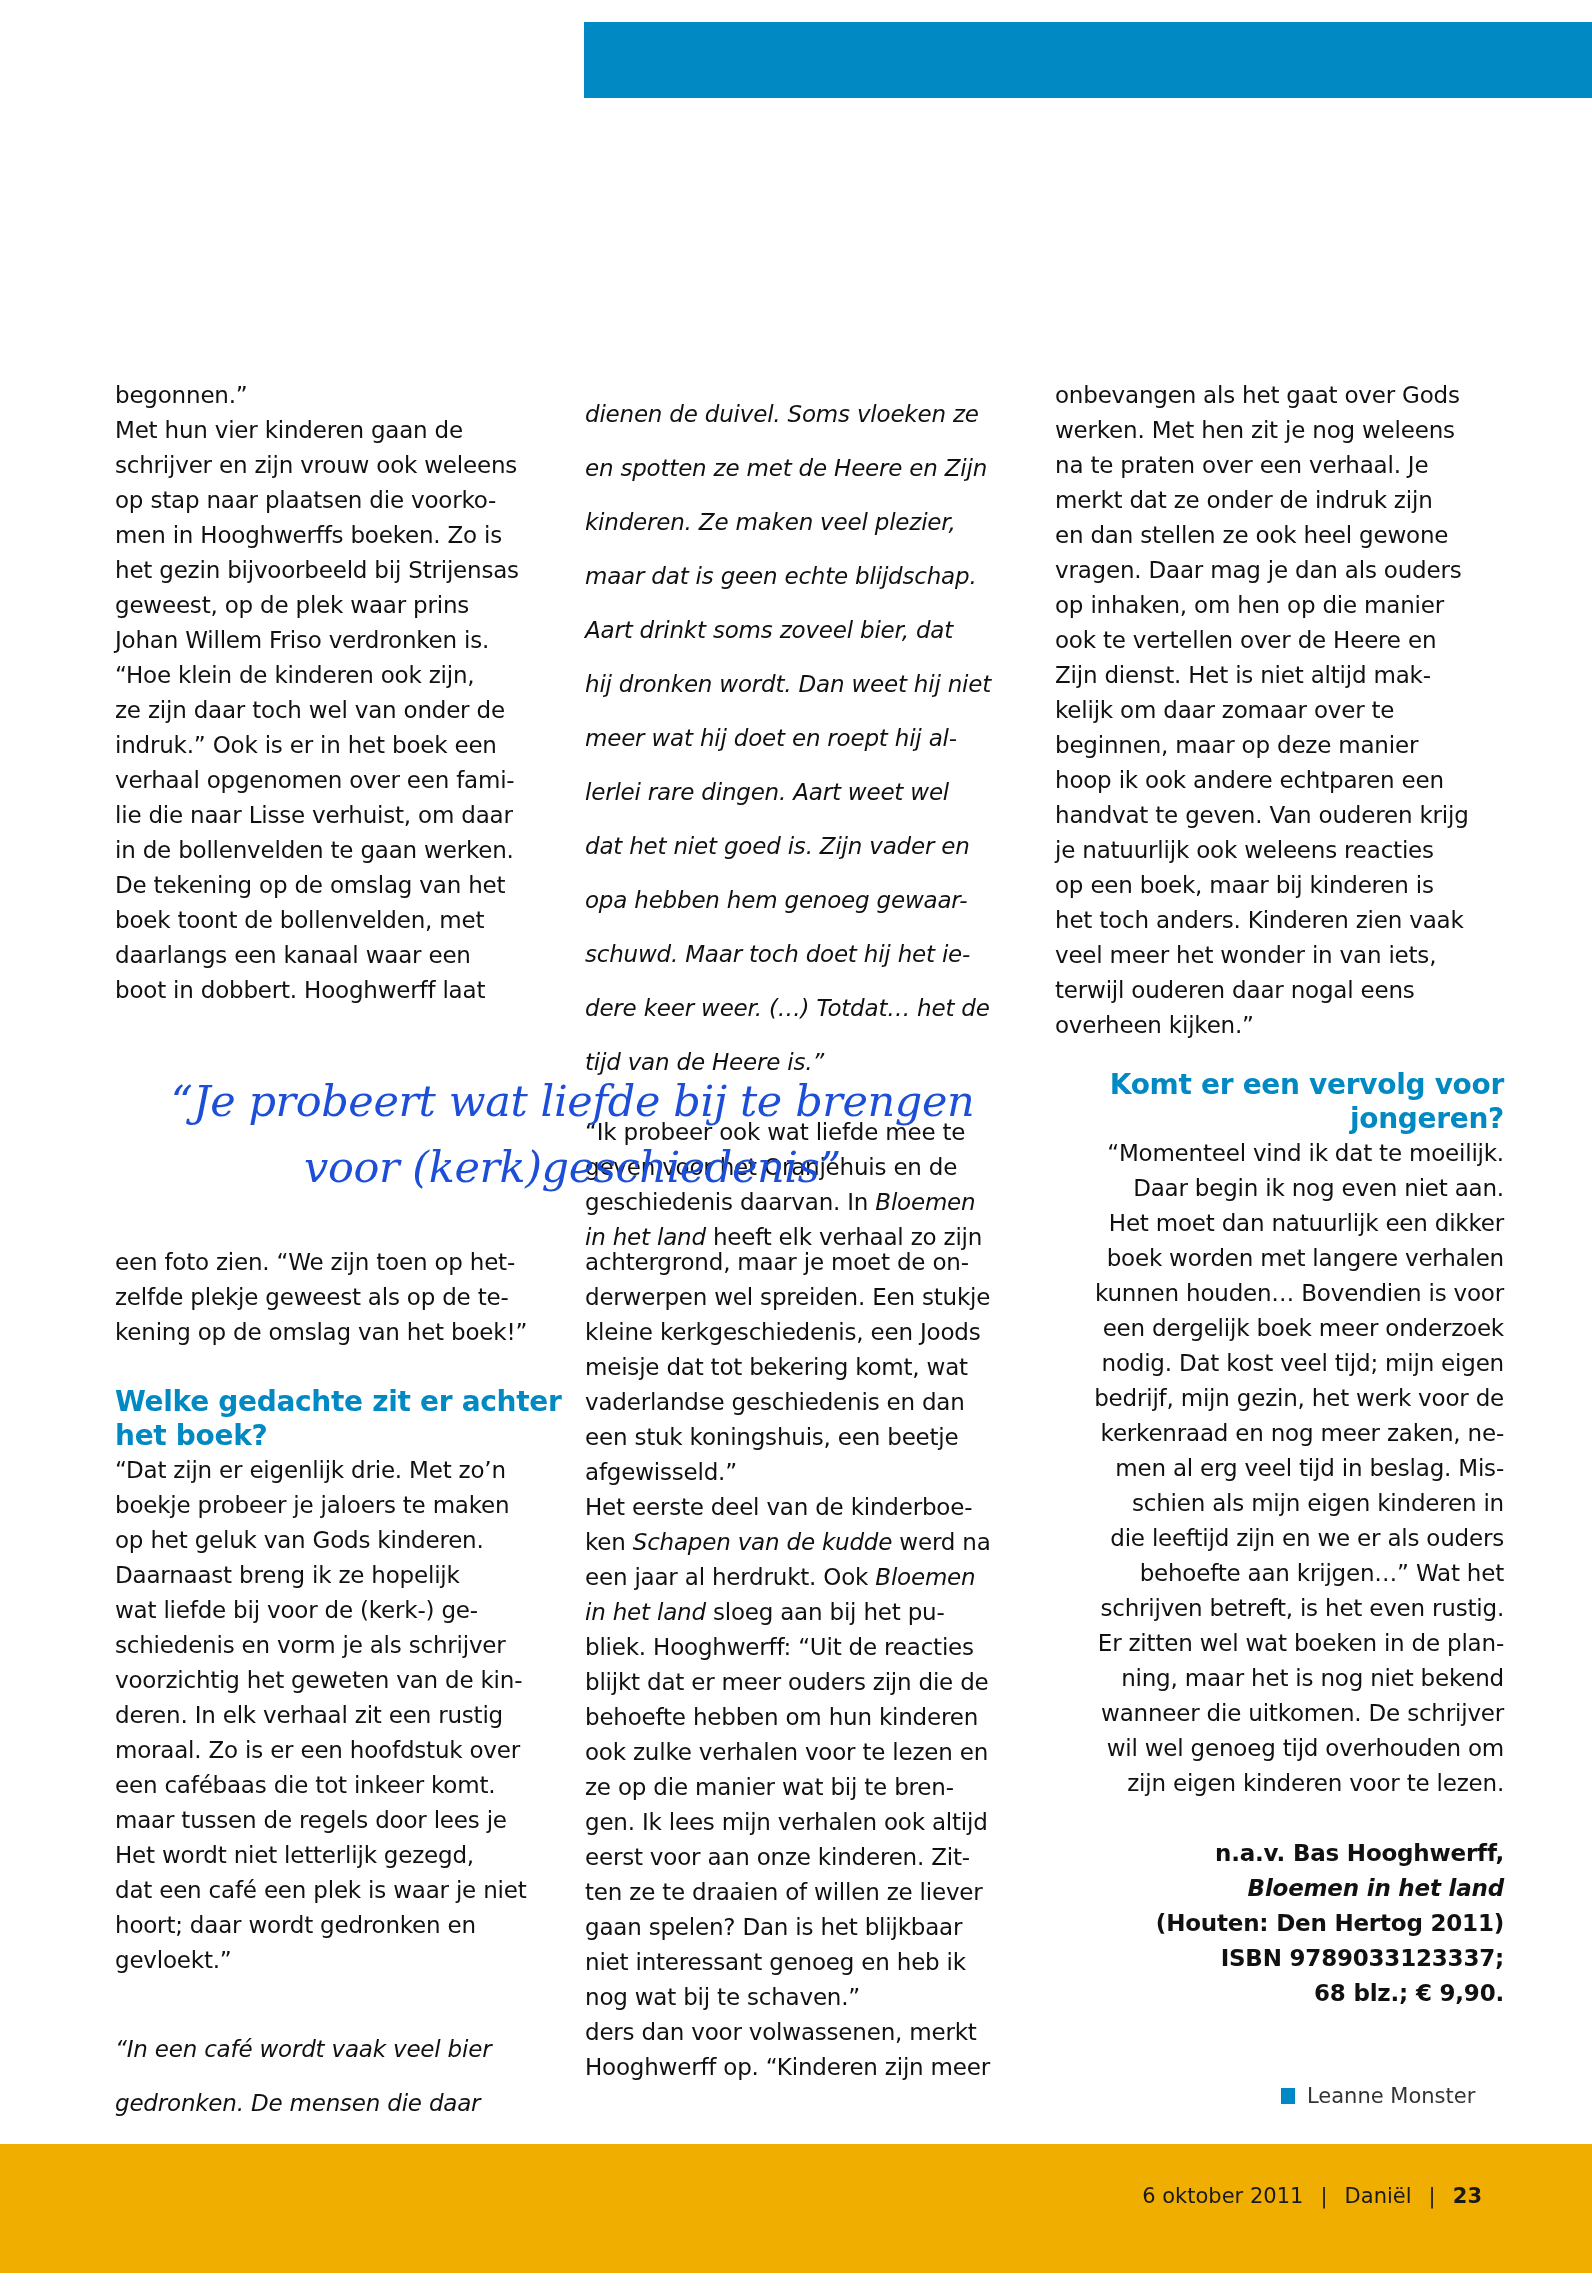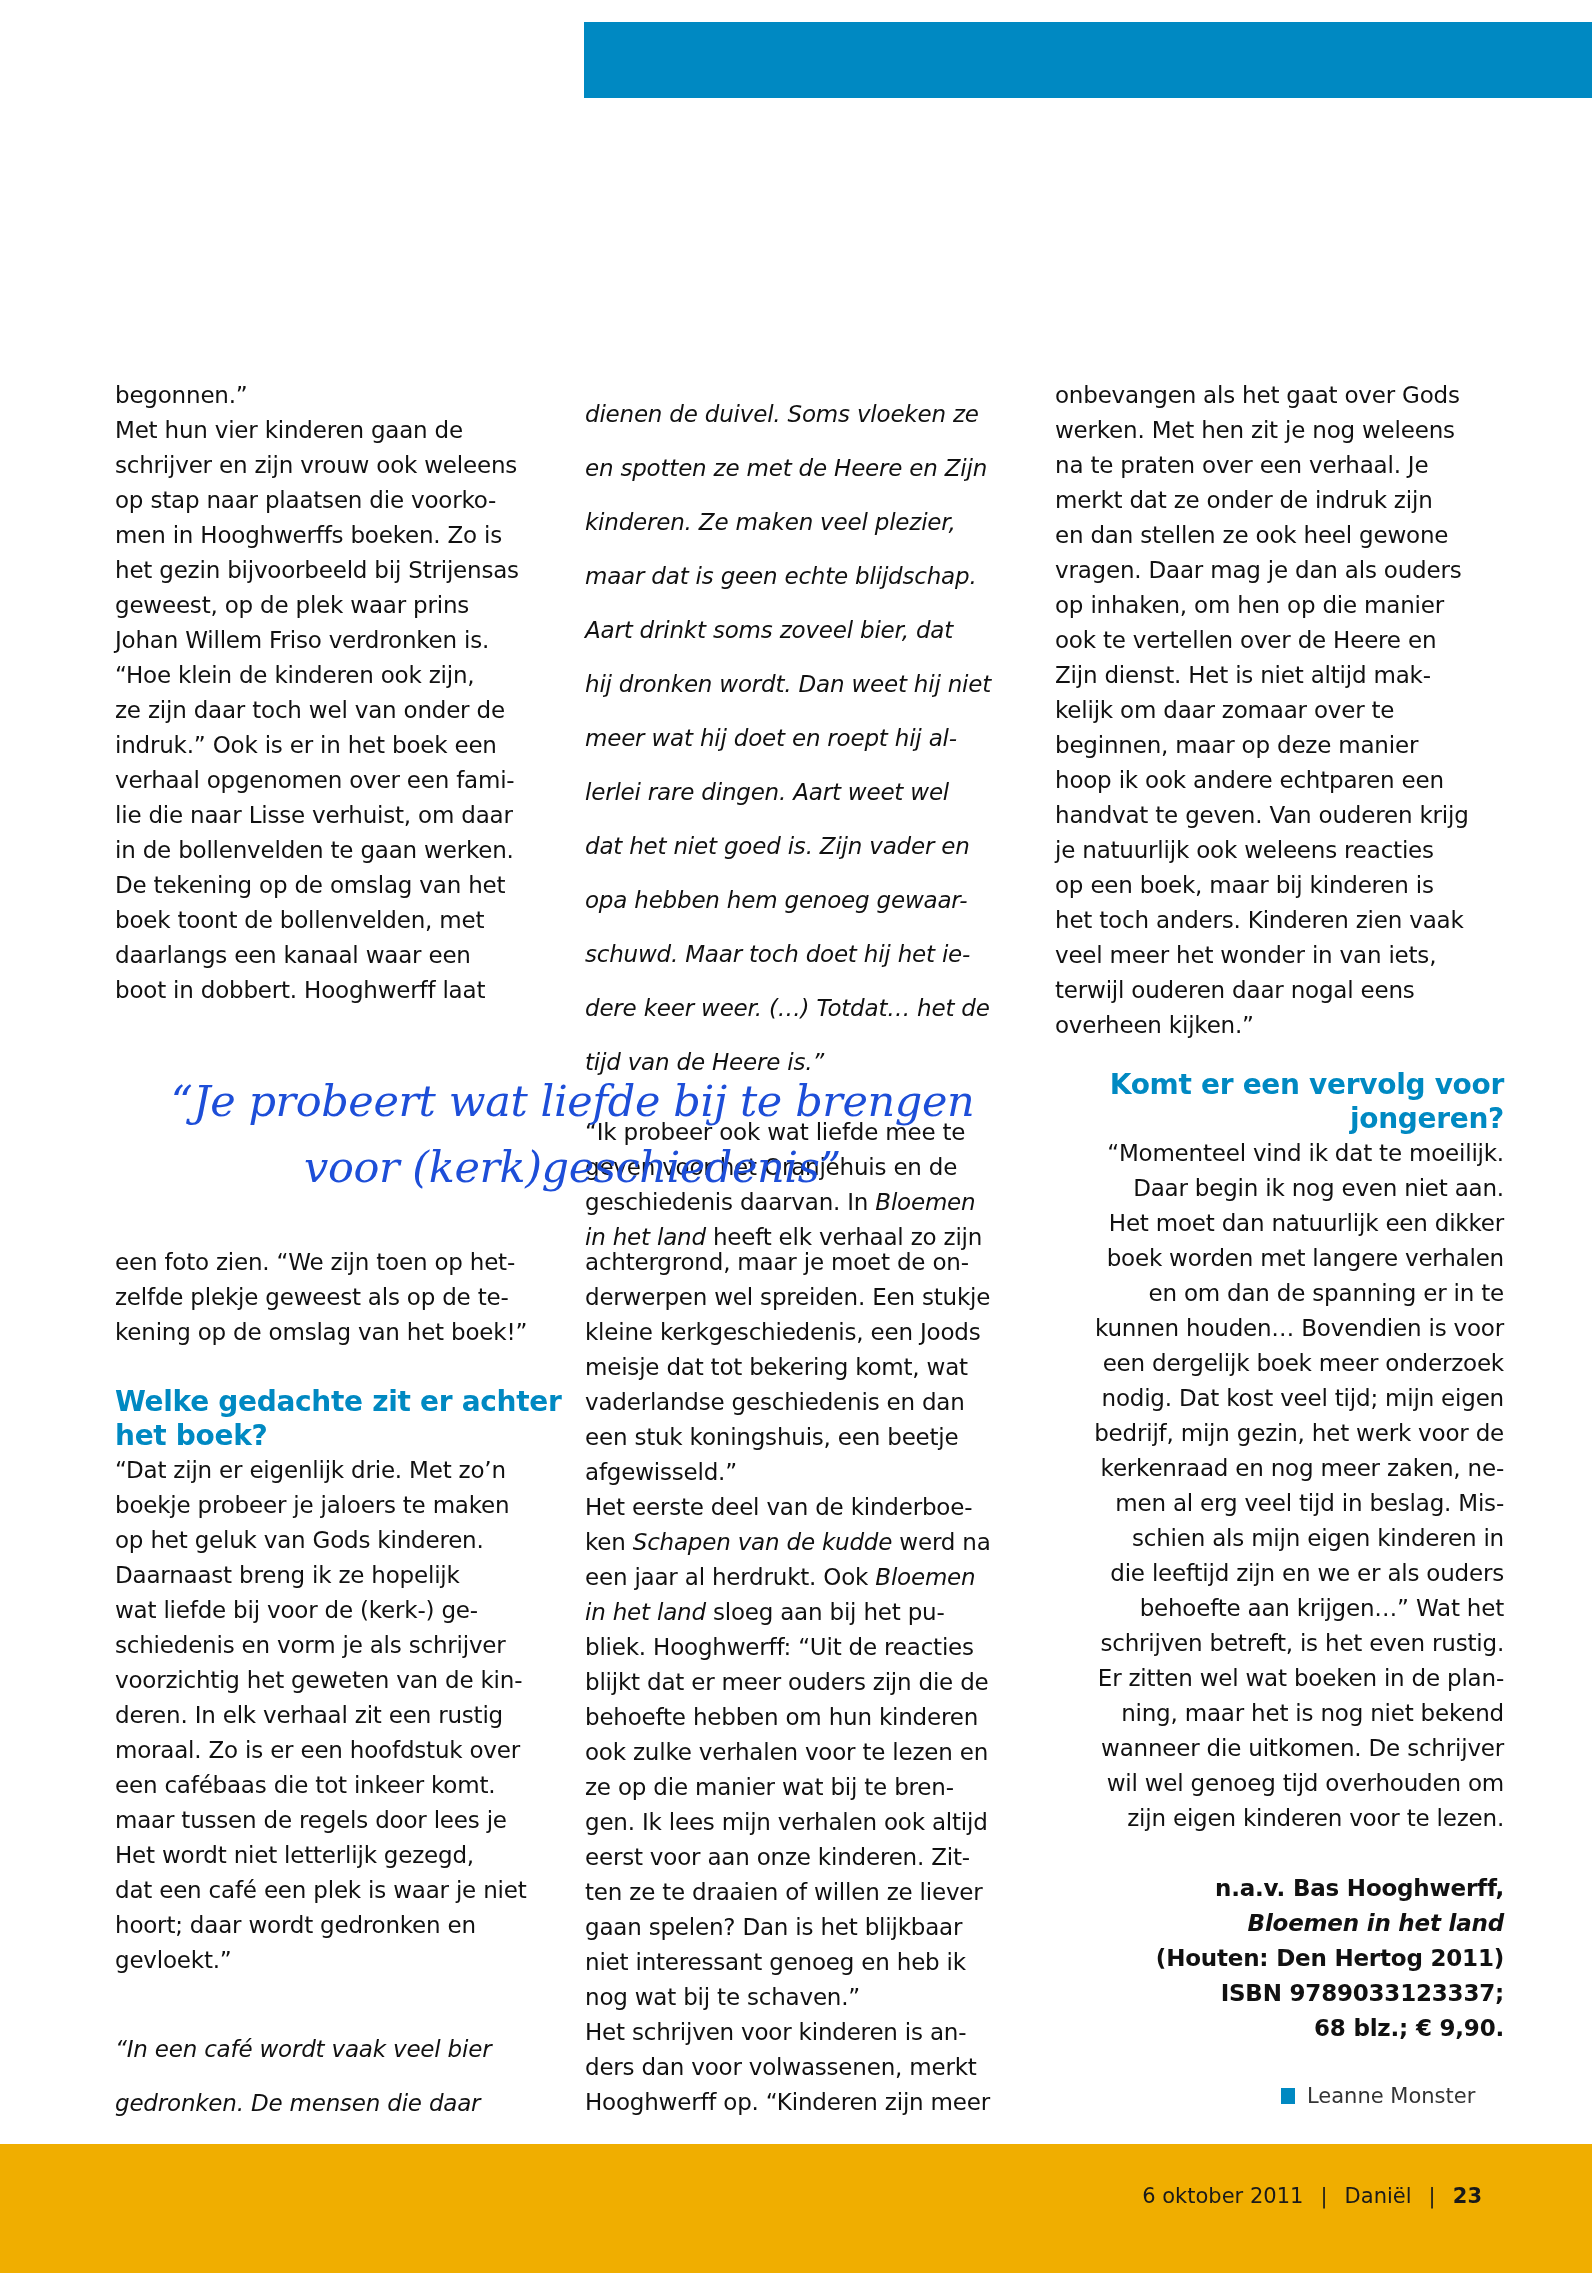--- a/index.html
+++ b/index.html
@@ -224,32 +224,30 @@
     <span class="line">blijkt dat er meer ouders zijn die de</span>
     <span class="line">behoefte hebben om hun kinderen</span>
     <span class="line">ook zulke verhalen voor te lezen en</span>
     <span class="line">ze op die manier wat bij te bren-</span>
     <span class="line">gen. Ik lees mijn verhalen ook altijd</span>
     <span class="line">eerst voor aan onze kinderen. Zit-</span>
     <span class="line">ten ze te draaien of willen ze liever</span>
     <span class="line">gaan spelen? Dan is het blijkbaar</span>
     <span class="line">niet interessant genoeg en heb ik</span>
     <span class="line">nog wat bij te schaven.”</span>
-    <span class="line">Het schrijven voor kinderen is an-</span>
     <span class="line">ders dan voor volwassenen, merkt</span>
     <span class="line">Hooghwerff op. “Kinderen zijn meer</span>
   </div>
 <div class="col" id="col3-bottom">
     <span class="heading">Komt er een vervolg voor</span>
     <span class="heading">jongeren?</span>
     <span class="line">“Momenteel vind ik dat te moeilijk.</span>
     <span class="line">Daar begin ik nog even niet aan.</span>
     <span class="line">Het moet dan natuurlijk een dikker</span>
     <span class="line">boek worden met langere verhalen</span>
-    <span class="line">en om dan de spanning er in te</span>
     <span class="line">kunnen houden… Bovendien is voor</span>
     <span class="line">een dergelijk boek meer onderzoek</span>
     <span class="line">nodig. Dat kost veel tijd;  mijn eigen</span>
     <span class="line">bedrijf, mijn gezin, het werk voor de</span>
     <span class="line">kerkenraad en nog meer zaken, ne-</span>
     <span class="line">men al erg veel tijd in beslag. Mis-</span>
     <span class="line">schien als mijn eigen kinderen in</span>
     <span class="line">die leeftijd zijn en we er als ouders</span>
     <span class="line">behoefte aan krijgen…” Wat het</span>
     <span class="line">schrijven betreft, is het even rustig.</span>

